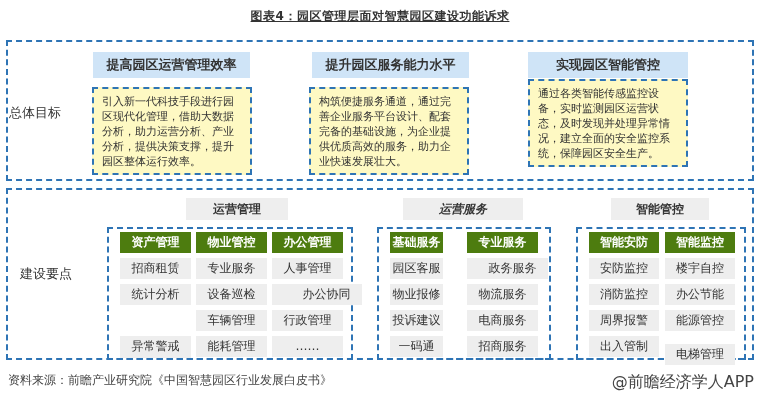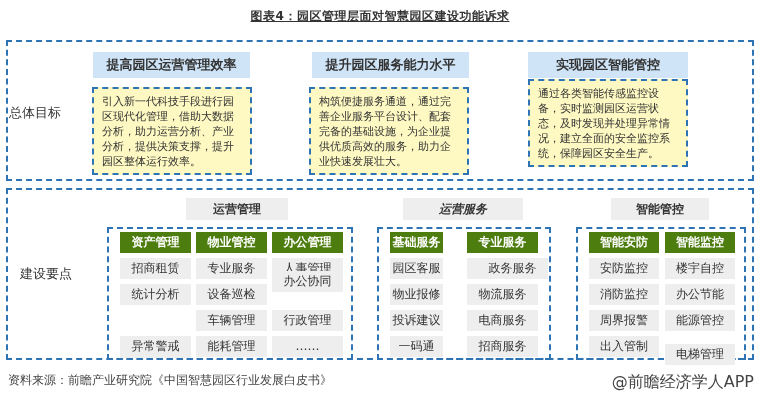--- a/index.html
+++ b/index.html
@@ -57,21 +57,21 @@
 <div class="col" style="left:196px;top:232px;width:71px;height:125px;">
   <div class="cell head" style="top:0;">物业管控</div>
   <div class="cell" style="top:26px;">专业服务</div>
   <div class="cell" style="top:52px;">设备巡检</div>
   <div class="cell" style="top:78px;">车辆管理</div>
   <div class="cell" style="top:104px;">能耗管理</div>
 </div>
 <div class="col" style="left:272px;top:232px;width:71px;height:125px;">
   <div class="cell head" style="top:0;">办公管理</div>
   <div class="cell" style="top:26px;">人事管理</div>
-  <div class="cell" style="top:39px;">办公协同</div>
+  <div class="cell" style="top:52px;padding-left:19px;">办公协同</div>
   <div class="cell" style="top:78px;">行政管理</div>
   <div class="cell" style="top:104px;">……</div>
 </div>
 
 <div class="group-head" style="left:403px;top:198px;width:120px;font-style:italic;">运营服务</div>
 <div class="inner" style="left:377px;top:227px;width:174px;height:133px;"></div>
 <div class="col" style="left:390px;top:232px;width:53px;height:125px;">
   <div class="cell head" style="top:0;">基础服务</div>
   <div class="cell" style="top:26px;">园区客服</div>
   <div class="cell" style="top:52px;">物业报修</div>

